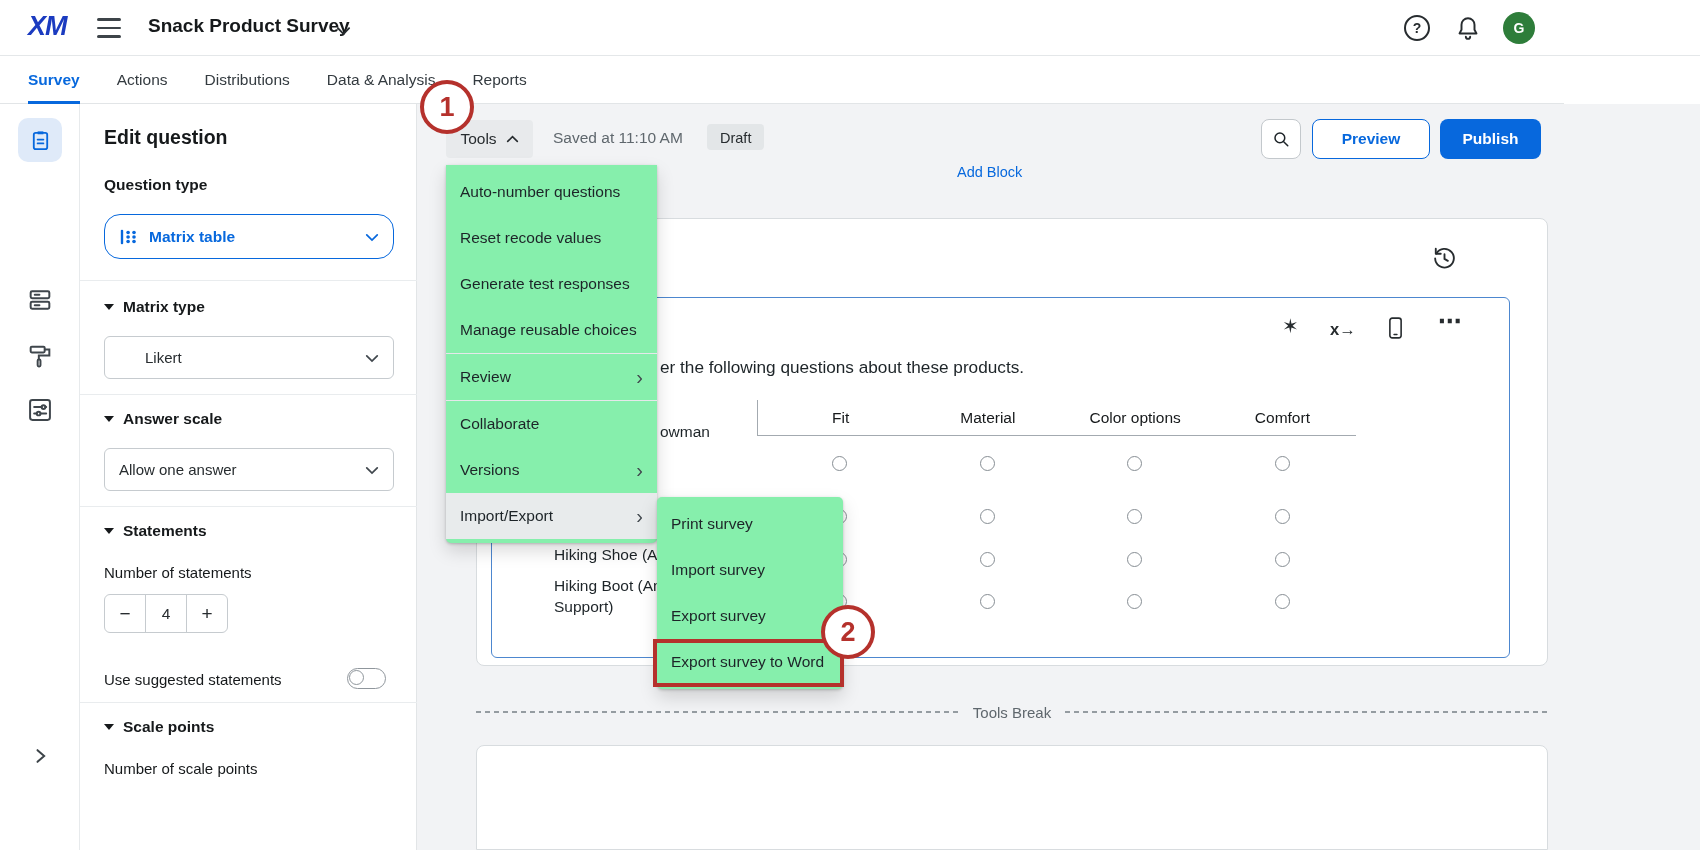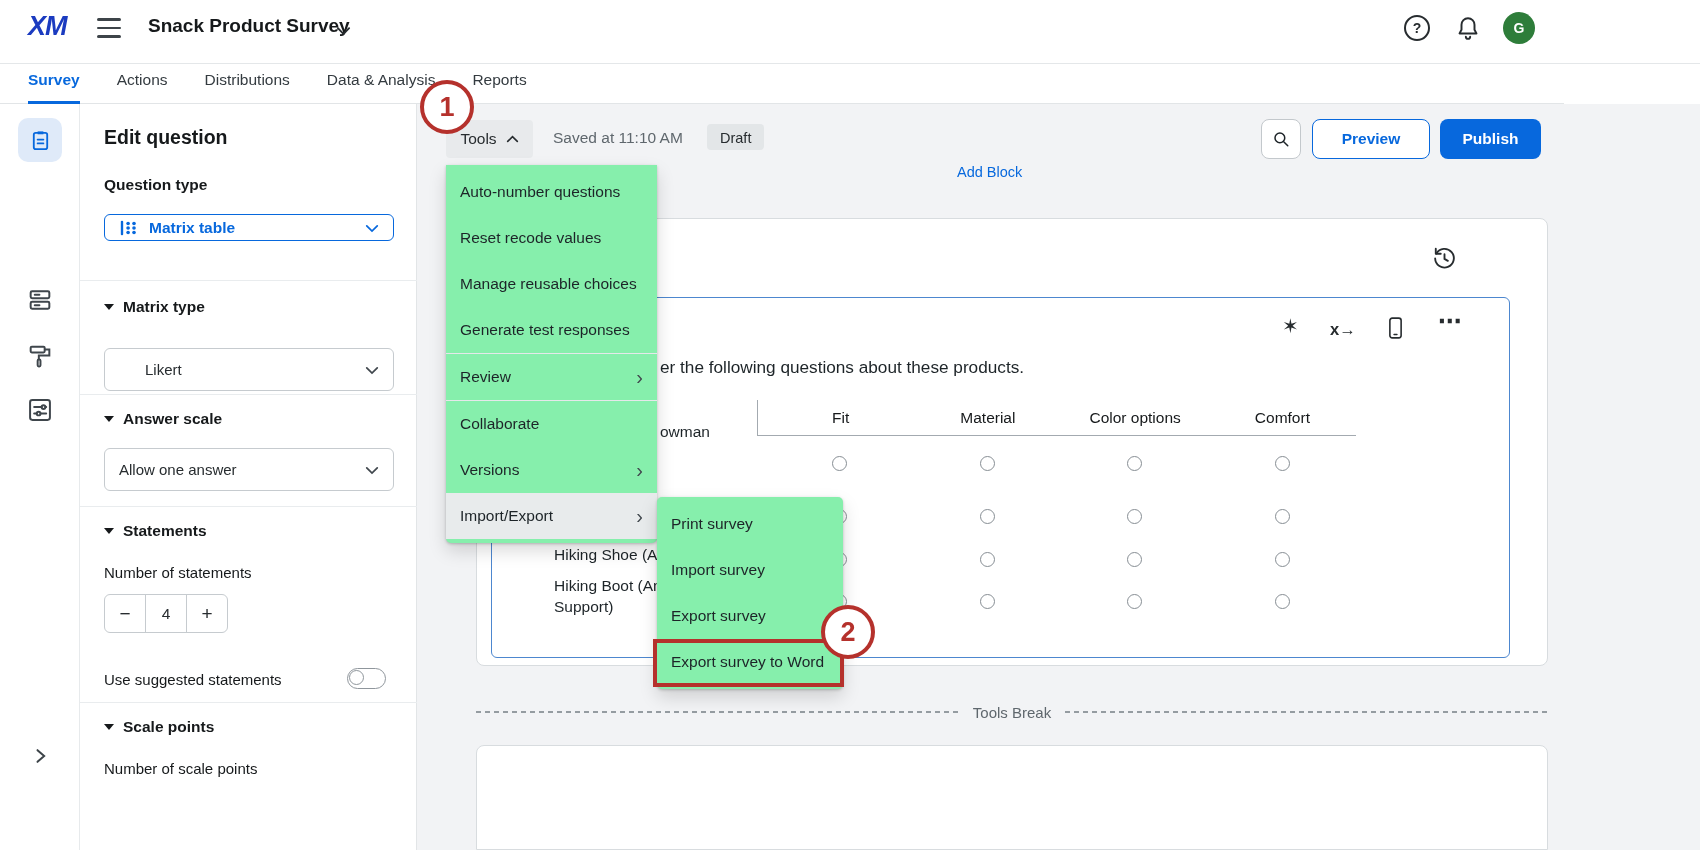--- a/index.html
+++ b/index.html
@@ -3,21 +3,21 @@
 <meta charset="utf-8">
 <style>
   * { margin:0; padding:0; box-sizing:border-box; }
   html,body { background:#dde0e3; }
   body { font-family:"Liberation Sans","DejaVu Sans",sans-serif; color:#1d2428; }
   .app { position:relative; width:1700px; height:850px; background:#fff; overflow:hidden; }
   .abs { position:absolute; }
   .flex { display:flex; align-items:center; }
 
   
-  .header { position:absolute; left:0; top:0; width:1700px; height:64px; background:#fff; border-bottom:1px solid #e4e7e9; z-index:5; }
+  .header { position:absolute; left:0; top:0; width:1700px; height:56px; background:#fff; border-bottom:1px solid #e4e7e9; z-index:5; }
   .logo { position:absolute; left:28px; top:11px; font-size:27px; font-weight:800; letter-spacing:-1px; color:#1b3bc0; font-style:italic; }
   .hamburger { position:absolute; left:97px; top:18px; width:24px; height:20px; display:flex; flex-direction:column; justify-content:space-between; cursor:pointer; }
   .hamburger span { display:block; height:2.6px; background:#3d4449; border-radius:2px; }
   .surveyTitle { position:absolute; left:148px; top:15px; font-size:19px; font-weight:700; color:#16191b; }
   .titleChev { position:absolute; left:336px; top:22px; color:#272c2f; }
   .helpBtn { position:absolute; left:1404px; top:15px; width:26px; height:26px; border:2px solid #272c2f; border-radius:50%; display:flex; align-items:center; justify-content:center; font-size:14px; font-weight:700; color:#272c2f; cursor:pointer; }
   .bellBtn { position:absolute; left:1455px; top:15px; width:26px; height:26px; cursor:pointer; }
   .avatar { position:absolute; left:1503px; top:12px; width:32px; height:32px; border-radius:50%; background:var(--avatar,#2e7d3a); color:#fff; font-size:14px; font-weight:700; display:flex; align-items:center; justify-content:center; cursor:pointer; }
 
   
@@ -30,21 +30,21 @@
   .rail { position:absolute; left:0; top:104px; width:80px; height:746px; background:#fff; border-right:1px solid #e7eaec; z-index:3; }
   .railTile { position:absolute; left:18px; top:14px; width:44px; height:44px; border-radius:10px; background:#dfeaf9; display:flex; align-items:center; justify-content:center; cursor:pointer; }
   .railIco { position:absolute; left:26px; width:28px; height:28px; cursor:pointer; }
   .railChev { position:absolute; left:30px; top:642px; width:20px; height:20px; cursor:pointer; }
 
   
   .panel { position:absolute; left:80px; top:104px; width:337px; height:746px; background:#fff; border-right:1px solid #e2e5e7; z-index:3; }
   .panelTitle { position:absolute; left:24px; top:22px; font-size:19.5px; font-weight:700; color:#16191b; }
   .sectLabel { font-size:15.5px; font-weight:700; color:#16191b; }
   .caret { width:0; height:0; border-left:5px solid transparent; border-right:5px solid transparent; border-top:6px solid #16191b; margin-right:9px; display:inline-block; }
-  .qtypeDrop { position:absolute; left:24px; top:110px; width:290px; height:27px; border:1.5px solid var(--accent,#0768dd); border-radius:6px; background:#fff; display:flex; align-items:center; padding:0 14px; cursor:pointer; }
+  .qtypeDrop { position:absolute; left:24px; top:110px; width:290px; height:45px; border:1.5px solid var(--accent,#0768dd); border-radius:16px; background:#fff; display:flex; align-items:center; padding:0 14px; cursor:pointer; }
   .qtypeDrop .lbl { color:var(--accent,#0768dd); font-size:15.5px; font-weight:600; margin-left:10px; }
   .qtypeDrop .chev { margin-left:auto; color:var(--accent,#0768dd); }
   .pDivider { position:absolute; left:0; width:337px; height:1px; background:#e9ecee; }
   .selectBox { position:absolute; left:24px; width:290px; height:43px; border:1px solid #c6cbcf; border-radius:6px; background:#fff; display:flex; align-items:center; padding:0 14px; font-size:15px; color:#272c2f; cursor:pointer; }
   .selectBox .chev { margin-left:auto; color:#40474d; }
   .plain { font-size:15px; color:#16191b; }
   .stepper { position:absolute; left:24px; top:490px; height:39px; display:flex; border:1px solid #c6cbcf; border-radius:6px; overflow:hidden; background:#fff; }
   .stepper .cell { display:flex; align-items:center; justify-content:center; font-size:16px; color:#272c2f; }
   .stepper .btn { width:40px; font-size:19px; cursor:pointer; }
   .stepper .val { width:42px; border-left:1px solid #c6cbcf; border-right:1px solid #c6cbcf; font-size:15.5px; }
@@ -182,21 +182,21 @@
             <path d="M2 2l6 6 6-6"></path>
           </svg></span>
     </div>
 
     <div class="pDivider" style="top:176px;"></div>
 
     <div class="flex abs" style="left:24px; top:194px;">
       <span class="caret"></span>
       <span class="sectLabel">Matrix type</span>
     </div>
-    <div class="selectBox" style="top:244px;padding-left:40px;">
+    <div class="selectBox" style="top:232px;padding-left:40px;">
       <span>Likert</span>
       <span class="chev"><svg width="14" height="9" viewBox="0 0 16 10" fill="none" stroke="currentColor" stroke-width="2" stroke-linecap="round">
             <path d="M2 2l6 6 6-6"></path>
           </svg></span>
     </div>
 
     <div class="pDivider" style="top:290px;"></div>
 
     <div class="flex abs" style="left:24px; top:306px;">
       <span class="caret"></span>
@@ -355,22 +355,22 @@
       <div class="pbLabel">Tools Break</div>
       <div class="pbDash"></div>
     </div>
 
     <div class="card card2"></div>
   </div>
 
   <div class="menu toolsMenu">
     <div class="menuItem">Auto-number questions</div>
     <div class="menuItem">Reset recode values</div>
+    <div class="menuItem">Generate test responses</div>
     <div class="menuItem">Manage reusable choices</div>
-    <div class="menuItem">Generate test responses</div>
     <div class="menuDiv"></div>
     <div class="menuItem">
       <span>Review</span>
       <span class="chevR">›</span>
     </div>
     <div class="menuDiv"></div>
     <div class="menuItem">Collaborate</div>
     <div class="menuItem">
       <span>Versions</span>
       <span class="chevR">›</span>

